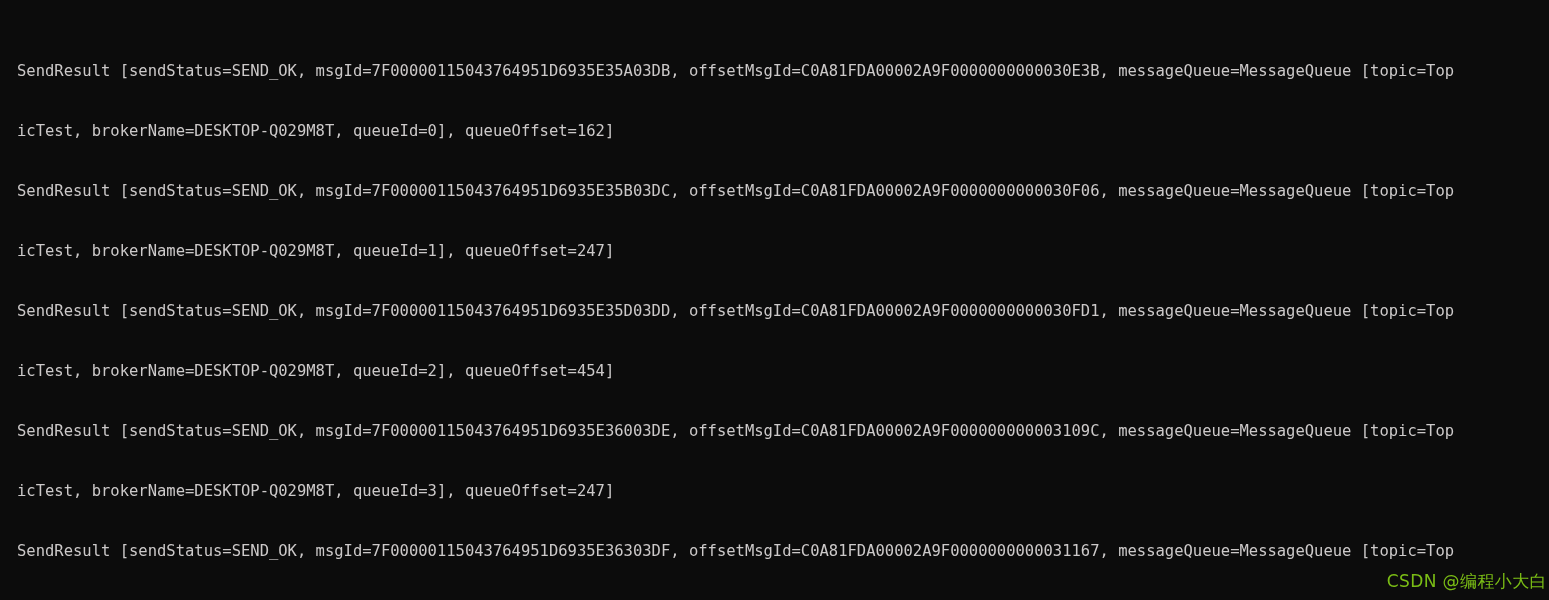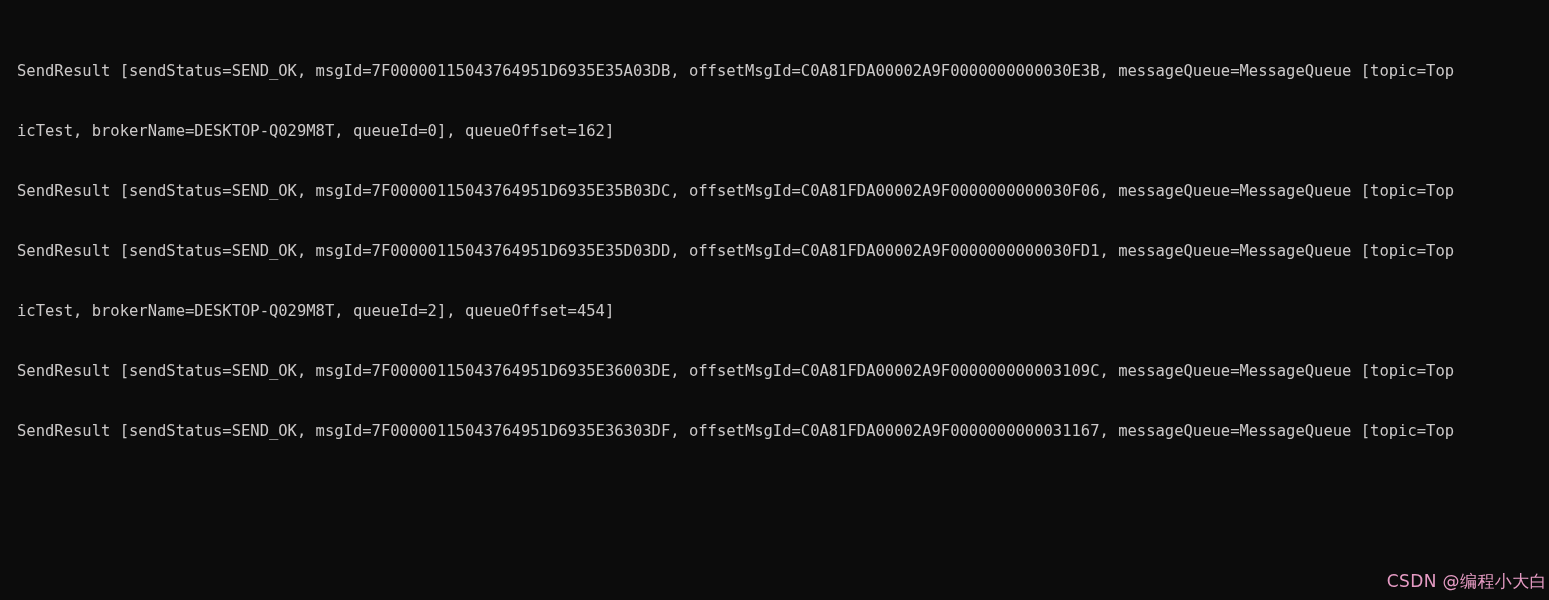--- a/index.html
+++ b/index.html
@@ -33,39 +33,41 @@
     white-space: pre;
     overflow: hidden;
   }
   #watermark {
     position: absolute;
     right: 18px;
     bottom: 8px;
     font-family: "DejaVu Sans", "Liberation Sans", sans-serif;
     font-size: 17px;
     line-height: 22px;
-    color: #f9a8d4;
+    color: #84cc16;
     letter-spacing: 0.4px;
     white-space: pre;
     opacity: 0.92;
     text-align: right;
   }
 </style>
 </head>
 <body>
 
 <div id="terminal">
   <div id="screen">
 
     <div class="line">SendResult [sendStatus=SEND_OK, msgId=7F00000115043764951D6935E35A03DB, offsetMsgId=C0A81FDA00002A9F0000000000030E3B, messageQueue=MessageQueue [topic=Top</div>
     <div class="line">icTest, brokerName=DESKTOP-Q029M8T, queueId=0], queueOffset=162]</div>
     <div class="line">SendResult [sendStatus=SEND_OK, msgId=7F00000115043764951D6935E35B03DC, offsetMsgId=C0A81FDA00002A9F0000000000030F06, messageQueue=MessageQueue [topic=Top</div>
+    <div class="line">icTest, brokerName=DESKTOP-Q029M8T, queueId=1], queueOffset=247]</div>
     <div class="line">SendResult [sendStatus=SEND_OK, msgId=7F00000115043764951D6935E35D03DD, offsetMsgId=C0A81FDA00002A9F0000000000030FD1, messageQueue=MessageQueue [topic=Top</div>
     <div class="line">icTest, brokerName=DESKTOP-Q029M8T, queueId=2], queueOffset=454]</div>
     <div class="line">SendResult [sendStatus=SEND_OK, msgId=7F00000115043764951D6935E36003DE, offsetMsgId=C0A81FDA00002A9F000000000003109C, messageQueue=MessageQueue [topic=Top</div>
+    <div class="line">icTest, brokerName=DESKTOP-Q029M8T, queueId=3], queueOffset=247]</div>
     <div class="line">SendResult [sendStatus=SEND_OK, msgId=7F00000115043764951D6935E36303DF, offsetMsgId=C0A81FDA00002A9F0000000000031167, messageQueue=MessageQueue [topic=Top</div>
     
     
     
     
     
     
     
     
     

